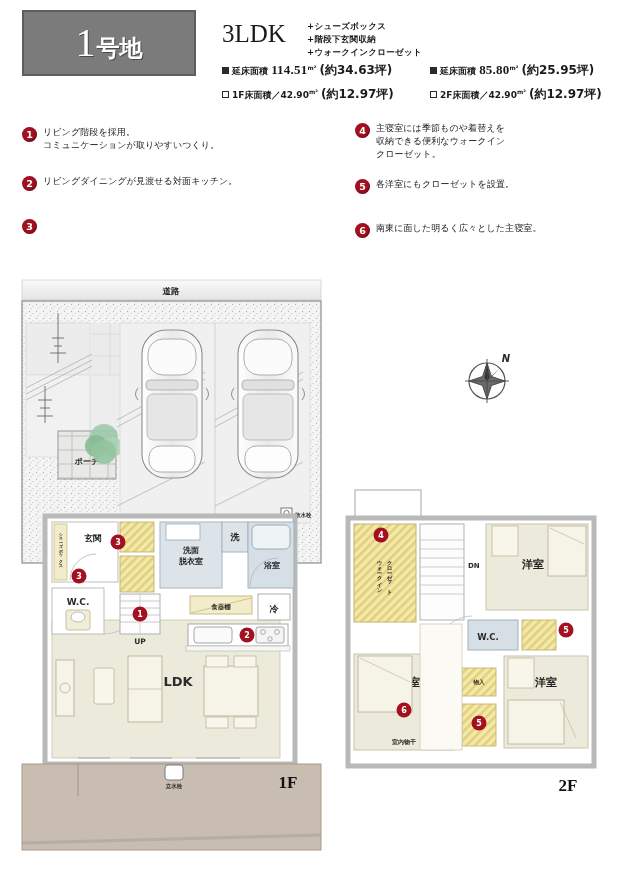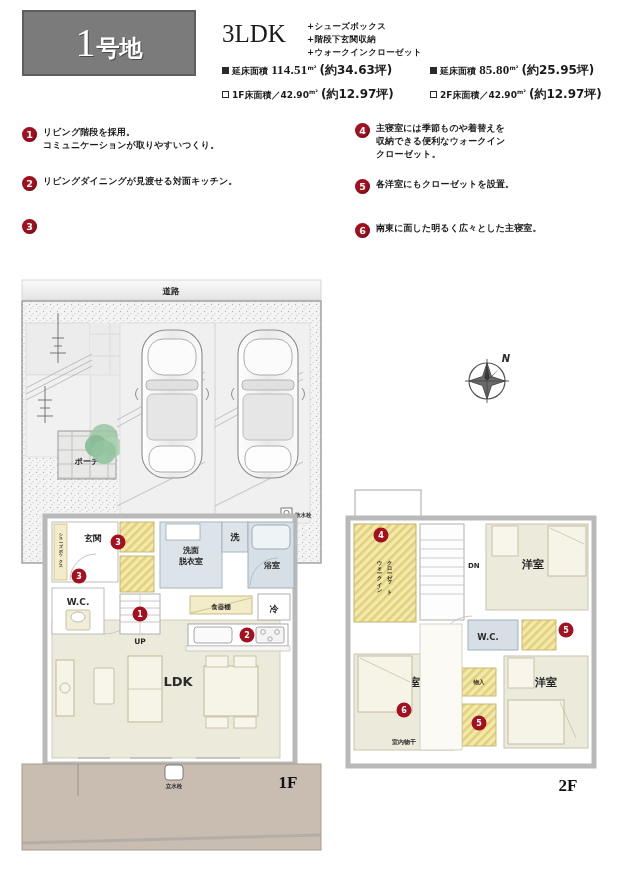--- a/index.html
+++ b/index.html
@@ -43,21 +43,21 @@
   .feat{position:absolute;display:flex;gap:6px;}
   .fnum{
     width:15px;height:15px;border-radius:50%;background:#a3101f;
     color:#fff;font-size:9.5px;font-weight:bold;flex:0 0 15px;
     display:flex;align-items:center;justify-content:center;
     font-family:"DejaVu Sans",sans-serif;
     box-shadow:inset -1px -1px 2px rgba(0,0,0,.35);
     margin-top:1px;
   }
   .ftxt{font-size:9px;line-height:1.45;font-family:"DejaVu Sans",sans-serif;
-    font-weight:bold;letter-spacing:.1px;white-space:pre-line;}
+    font-weight:normal;letter-spacing:.1px;white-space:pre-line;}
 
   .f1{left:22px;top:126px;}
   .f2{left:22px;top:175px;}
   .f3{left:22px;top:218px;}
   .f4{left:355px;top:122px;}
   .f5{left:355px;top:178px;}
   .f6{left:355px;top:222px;}
 
   
   .plan-wrap{position:absolute;left:0;top:268px;width:524px;height:607px;}

